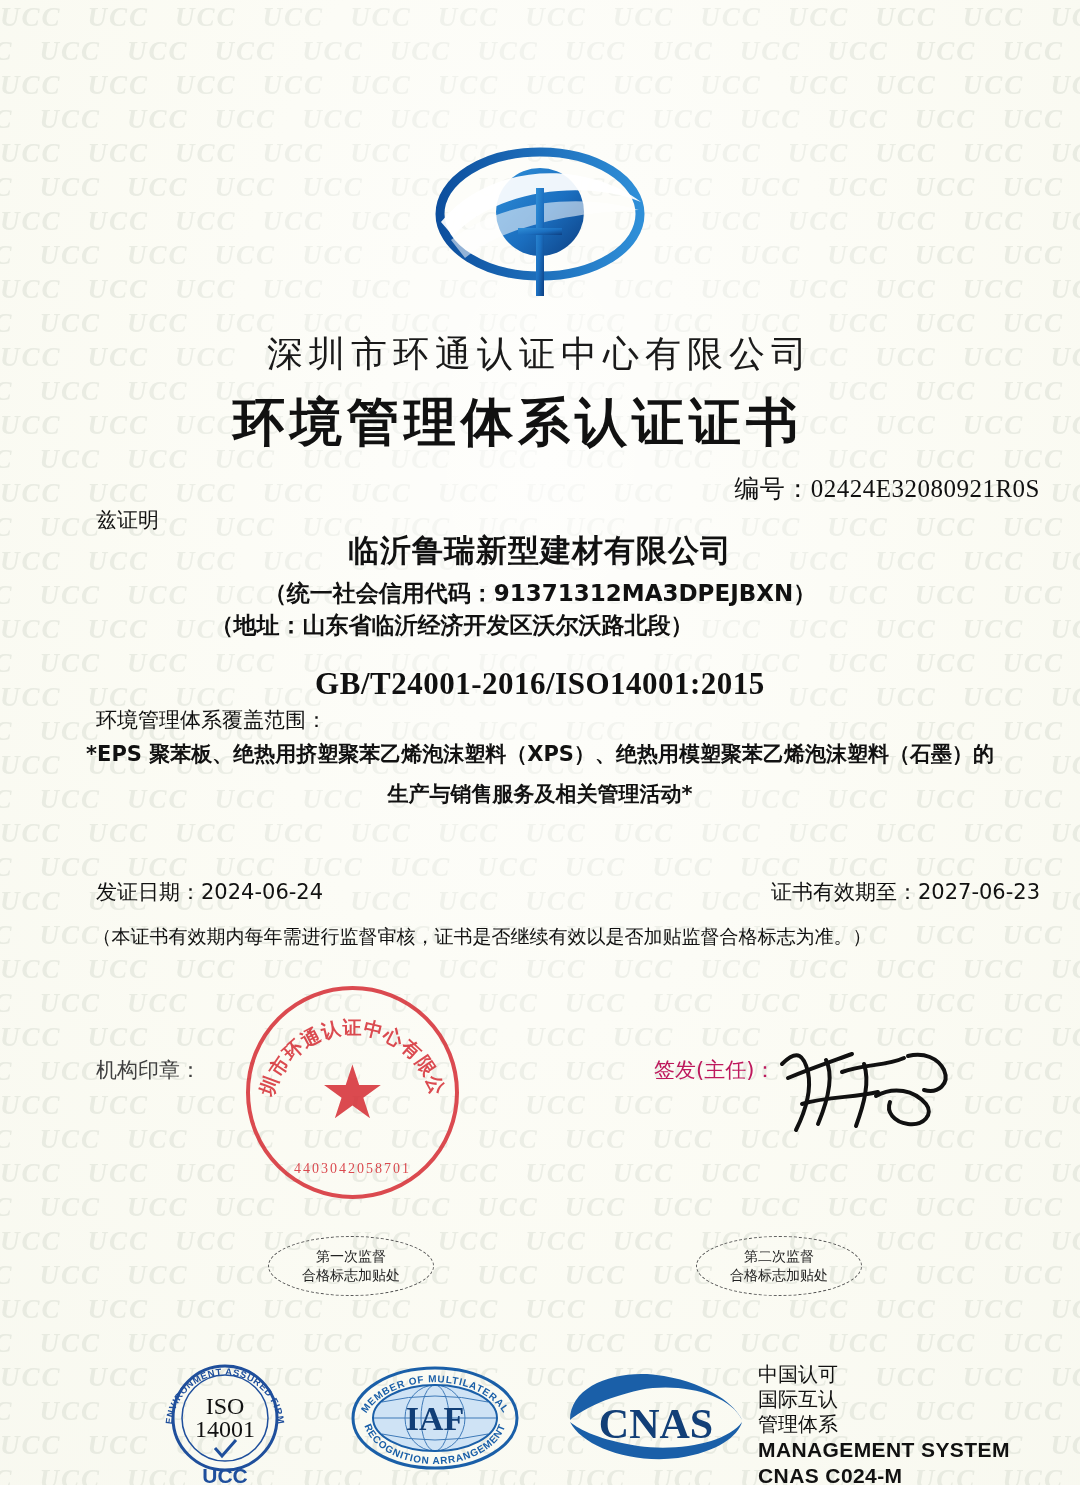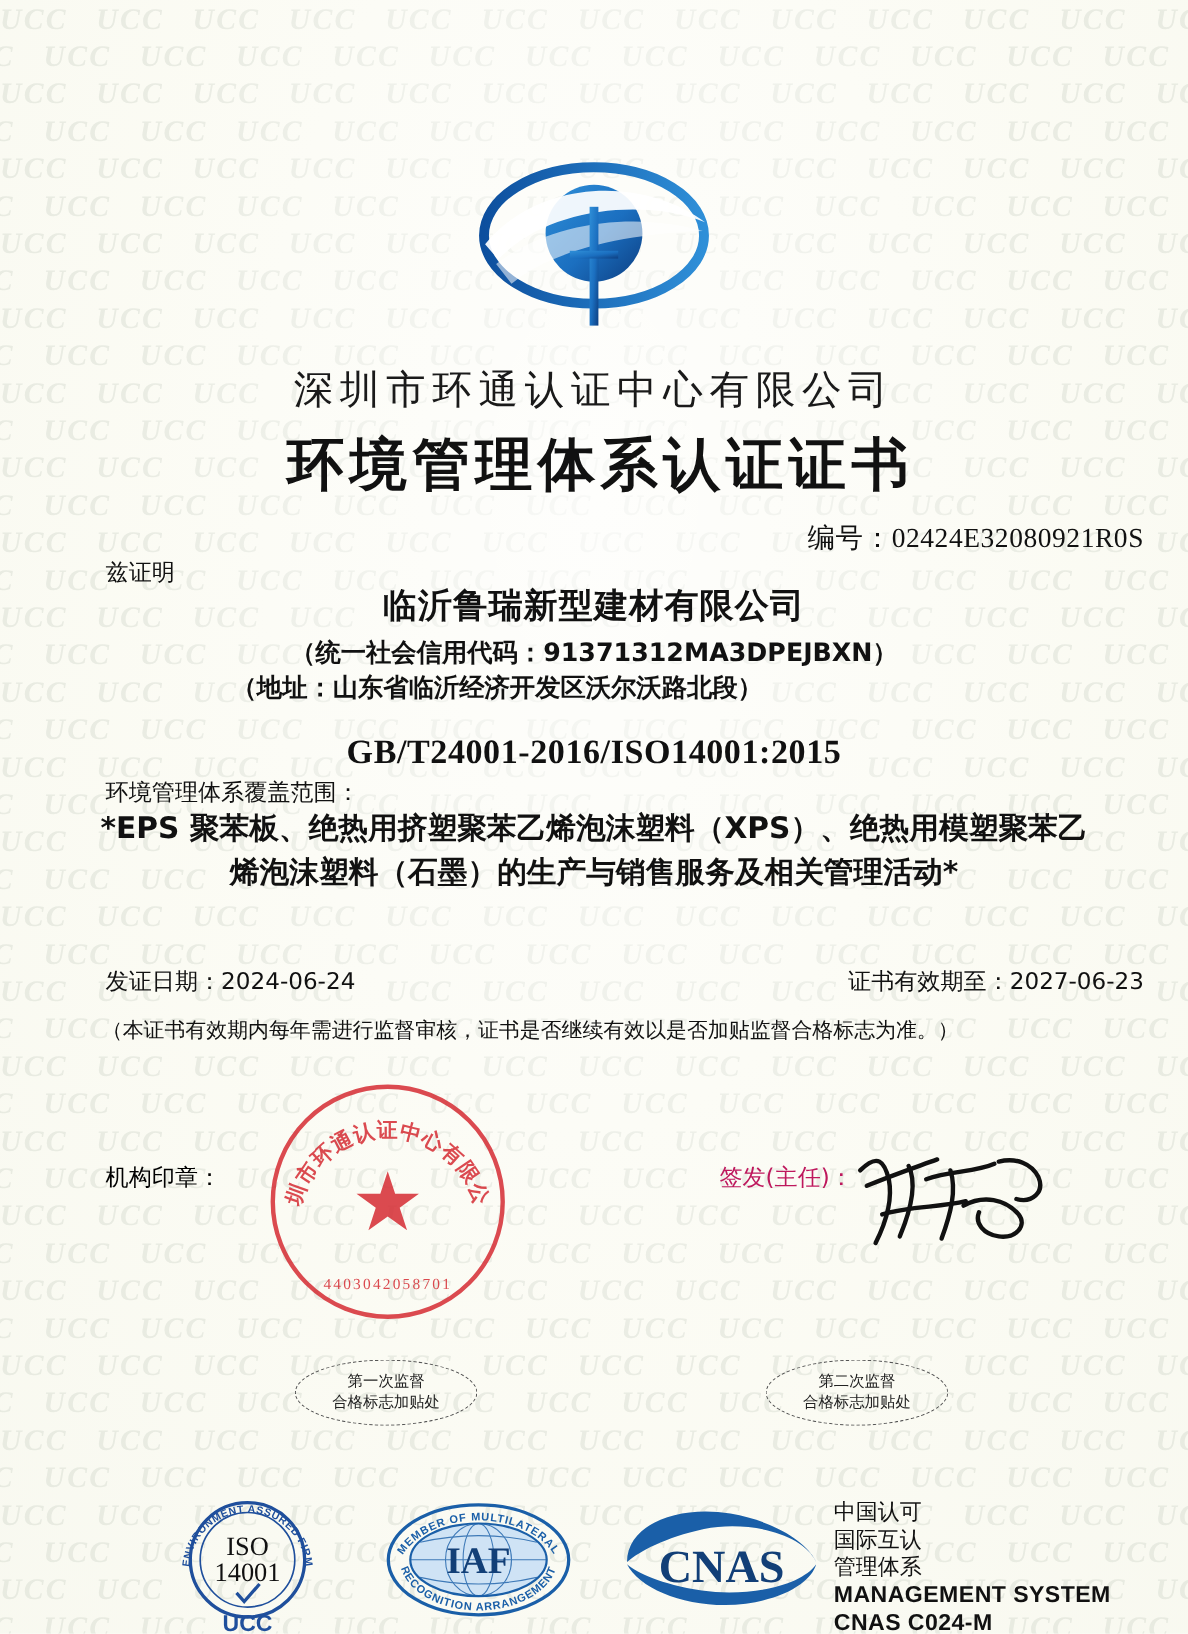--- a/index.html
+++ b/index.html
@@ -83,21 +83,20 @@
   .cert-title {
     position: absolute;
     top: 340px;
     width: 1036px;
     text-align: center;
     font-family: "DejaVu Sans", "Liberation Sans", sans-serif;
     font-size: 52px;
     font-weight: bold;
     letter-spacing: 5px;
     color: #111;
-    padding-left: 28px;
   }
   .cert-number {
     position: absolute;
     top: 424px;
     right: 40px;
     font-family: "Liberation Serif", serif;
     font-size: 25px;
     color: #111;
     letter-spacing: 0.5px;
   }
@@ -158,21 +157,21 @@
   }
 
   .scope-label { top: 658px; }
   .scope-value {
     position: absolute;
     top: 686px;
     left: 86px;
     width: 908px;
     text-align: center;
     font-family: "DejaVu Sans", "Liberation Sans", sans-serif;
-    font-size: 27px;
+    font-size: 21px;
     font-weight: bold;
     line-height: 40px;
     color: #111;
   }
 
   .issue-date {
     position: absolute;
     top: 830px;
     left: 96px;
     font-family: "DejaVu Sans", "Liberation Sans", sans-serif;
@@ -197,21 +196,21 @@
     color: #111;
   }
 
   
   .seal-label {
     position: absolute;
     top: 1008px;
     left: 96px;
     font-family: Liberation Serif, serif;
     font-size: 21px;
-    color: #000000;
+    color: #404040;
   }
   .sign-label {
     position: absolute;
     top: 1008px;
     left: 654px;
     font-family: "DejaVu Sans", "Liberation Sans", sans-serif;
     font-size: 21px;
     color: #be185d;
   }
 

